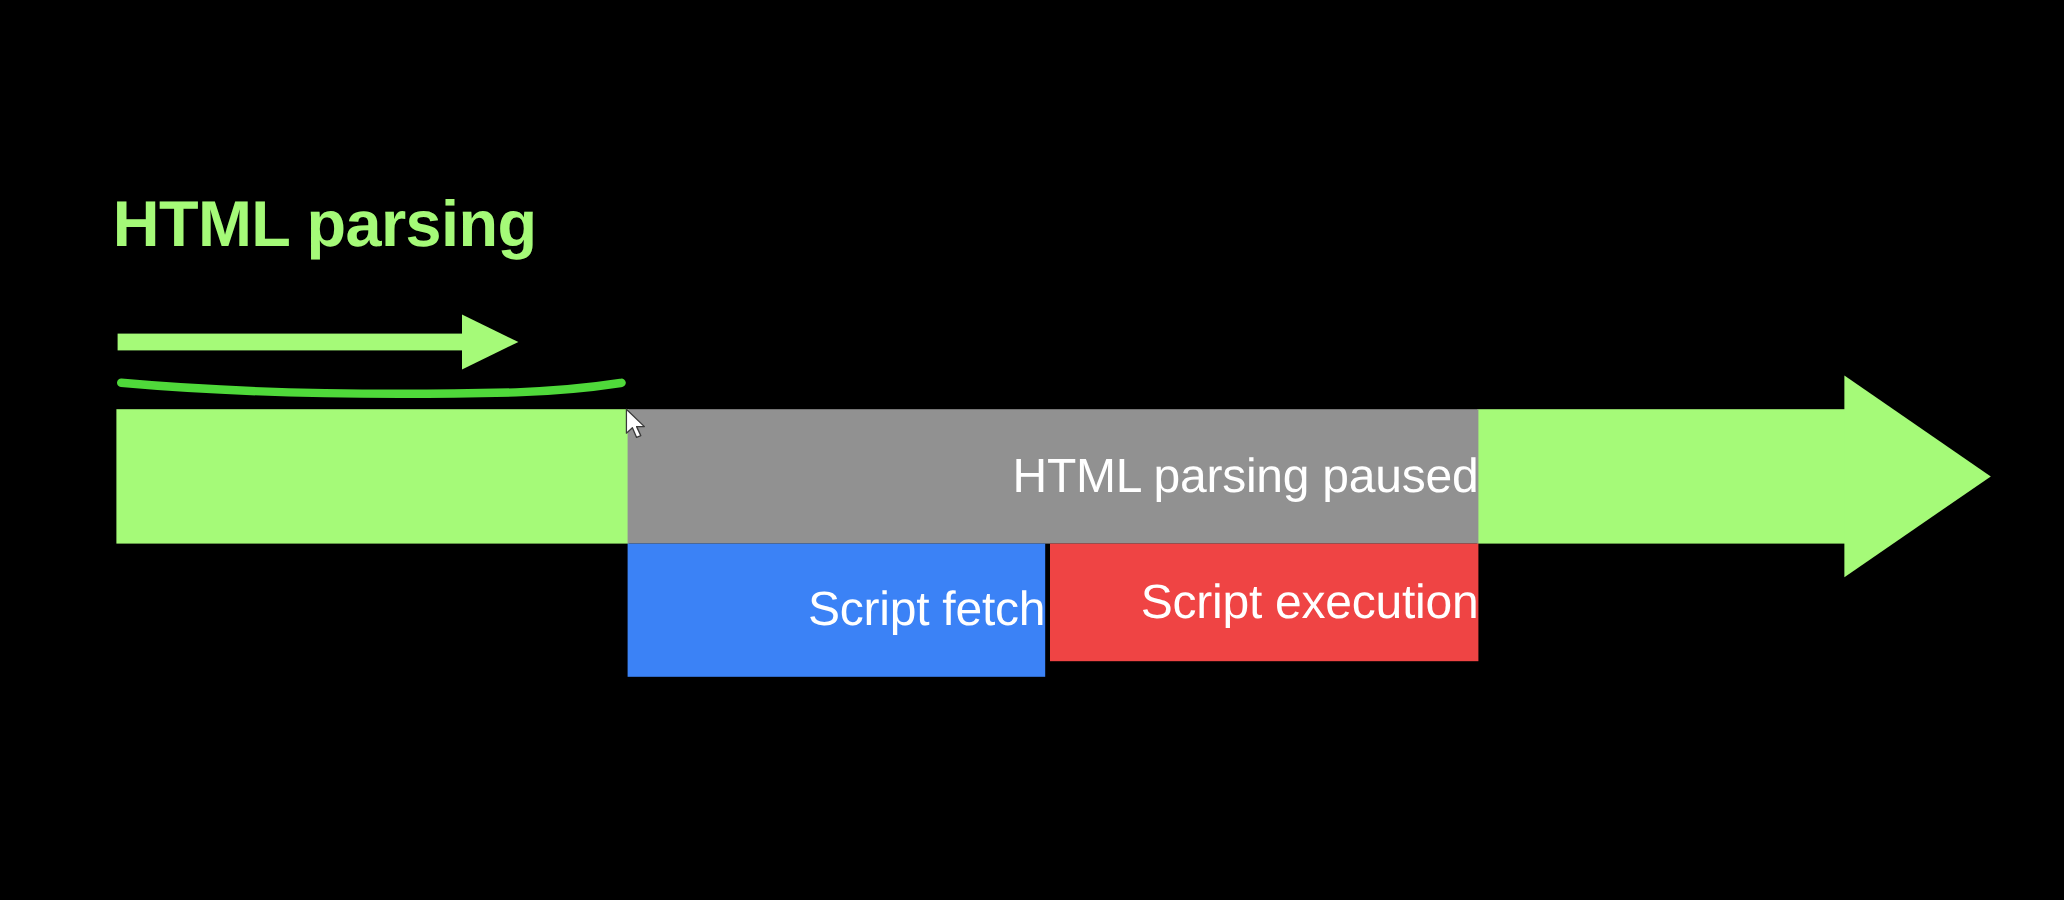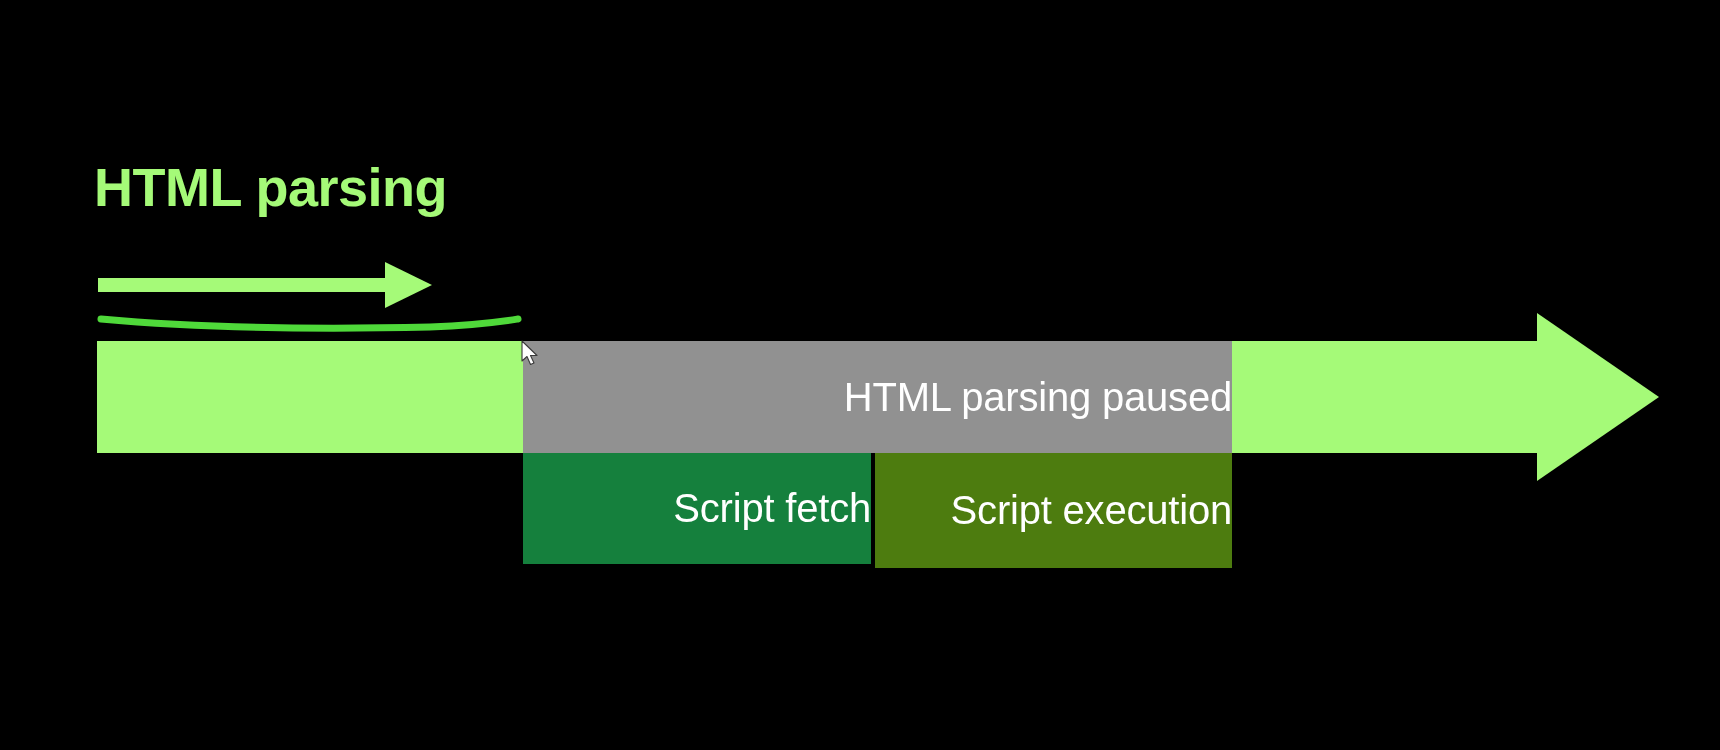--- a/index.html
+++ b/index.html
@@ -100,29 +100,29 @@
     width: 709px;
     height: 112px;
     background: #919191;
   }
 
   .block-fetch {
     left: 523px;
     top: 453px;
     width: 348px;
     height: 111px;
-    background: #15803d;
+    background: #3b82f6;
   }
 
   .block-exec {
     left: 875px;
     top: 453px;
     width: 357px;
-    height: 115px;
-    background: #4d7c0f;
+    height: 98px;
+    background: #ef4444;
   }
 
   
   #cursor {
     position: absolute;
     left: 521px;
     top: 340px;
     width: 20px;
     height: 28px;
     pointer-events: none;

